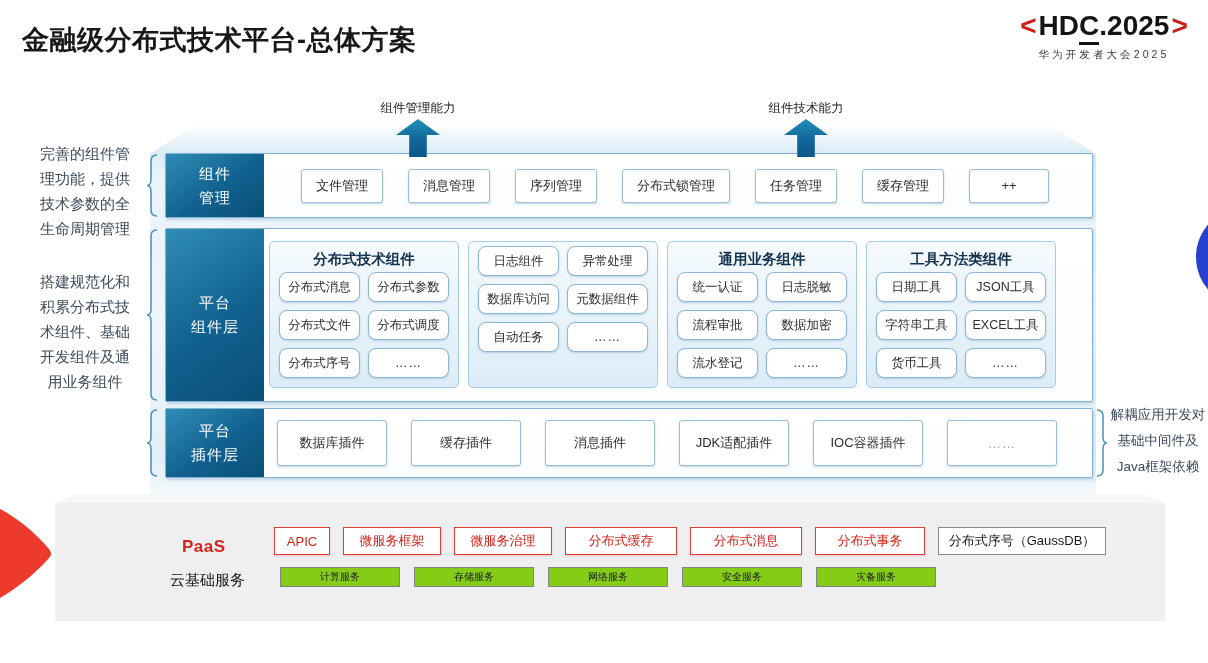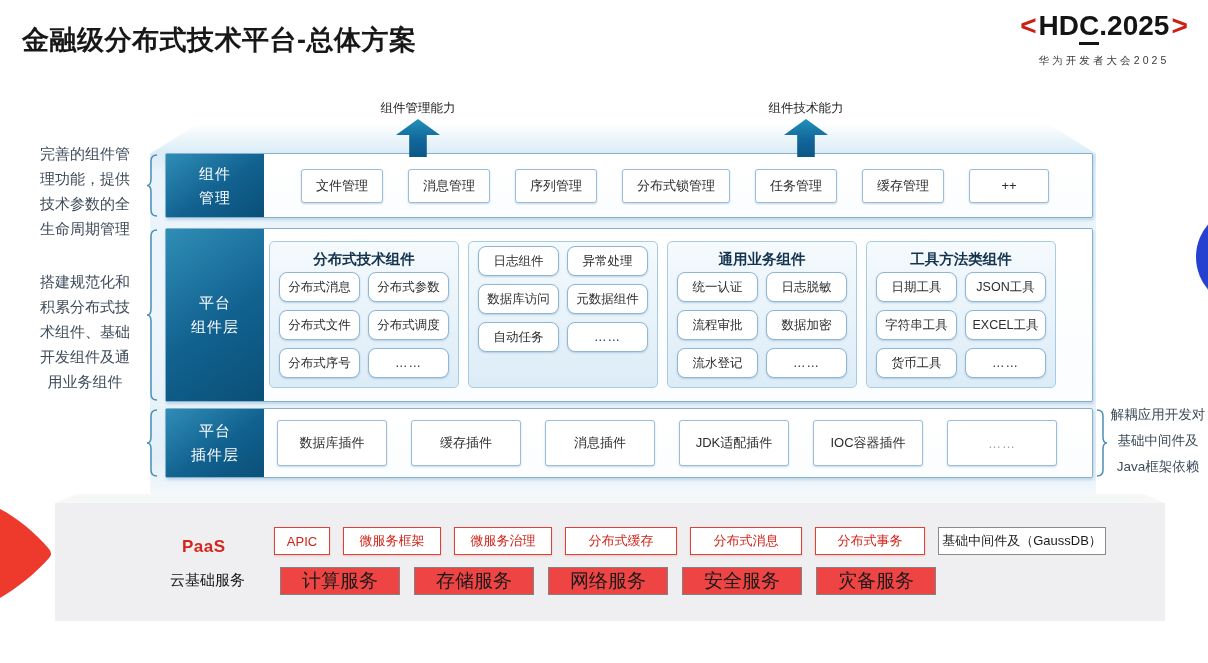--- a/index.html
+++ b/index.html
@@ -7,21 +7,21 @@
   .stage {
     position:relative; width:1208px; height:663px; overflow:hidden;
     background:#fff; font-family:"Liberation Sans","DejaVu Sans",sans-serif;
   }
   
   .title { position:absolute; left:22px; top:22px; font-size:27px; font-weight:800; color:#181818; letter-spacing:.5px; }
   .logo { position:absolute; left:1002px; top:10px; width:204px; text-align:center; }
   .logo-main { display:flex; justify-content:center; align-items:baseline; font-size:28px; font-weight:800; color:#141414; }
   .logo-main .lb { color:#cc2017; font-weight:700; padding:0 2px; }
   .logo-main .cu { border-bottom:3px solid #141414; }
-  .logo-sub { margin-top:9px; font-size:10.5px; letter-spacing:3.1px; color:#3a3a3a; white-space:nowrap; }
+  .logo-sub { margin-top:3px; font-size:10.5px; letter-spacing:3.1px; color:#3a3a3a; white-space:nowrap; }
   
   .cap { position:absolute; top:100px; width:120px; text-align:center; z-index:5; }
   .cap-label { font-size:12.5px; color:#222; margin-bottom:2px; }
   .up-arrow { margin:0 auto; width:44px; height:38px;
     background:linear-gradient(180deg,#2191bb 0%,#11669a 55%,#0c5886 100%);
     clip-path:polygon(50% 0,100% 42%,70% 42%,70% 100%,30% 100%,30% 42%,0 42%); }
   
   .note { position:absolute; left:22px; width:126px; text-align:center; font-size:15px; line-height:25px; color:#3e4b59; white-space:pre-line; }
   .note1 { top:141px; } .note2 { top:269px; }
   .rnote { position:absolute; left:1108px; top:402px; width:100px; text-align:center; font-size:13.5px; line-height:26px; color:#3e4b59; white-space:pre-line; }
@@ -75,22 +75,22 @@
   .paas-row { position:absolute; left:274px; top:527px; display:flex; gap:13px; z-index:3; }
   .rbox { height:28px; display:flex; align-items:center; justify-content:center;
     background:#fff; border:1px solid #dc4338; color:#cf241a; font-size:13px;
     box-shadow:0 1px 2px rgba(215,95,85,.3); }
   .paas-row .rbox:nth-child(1){width:56px} .paas-row .rbox:nth-child(2){width:98px}
   .paas-row .rbox:nth-child(3){width:98px} .paas-row .rbox:nth-child(4){width:112px}
   .paas-row .rbox:nth-child(5){width:112px} .paas-row .rbox:nth-child(6){width:110px}
   .paas-row .nbox { width:168px; height:28px; display:flex; align-items:center; justify-content:center;
     background:#fff; border:1px solid #8a8a8a; color:#1a1a1a; font-size:13px; }
   .cloud-row { position:absolute; left:280px; top:567px; display:flex; gap:14px; z-index:3; }
-  .gbox { width:120px; height:28px; display:flex; align-items:center; justify-content:center;
-    background:#ef4444; border:1px solid #828282; color:#1a1a1a; font-size:19px; }
+  .gbox { width:120px; height:20px; display:flex; align-items:center; justify-content:center;
+    background:#84cc16; border:1px solid #828282; color:#1a1a1a; font-size:10px; }
   
   .blue-dot { position:absolute; left:1196px; top:207px; width:100px; height:100px; border-radius:50%; background:#2640d0; z-index:4; }
 </style>
 </head>
 <body>
 
 <div class="stage">
 
   <div class="title">金融级分布式技术平台-总体方案</div>
 
@@ -231,21 +231,21 @@
   </svg>
 
   <div class="paas-label">PaaS</div>
   <div class="paas-row">
     <div class="rbox">APIC</div>
     <div class="rbox">微服务框架</div>
     <div class="rbox">微服务治理</div>
     <div class="rbox">分布式缓存</div>
     <div class="rbox">分布式消息</div>
     <div class="rbox">分布式事务</div>
-    <div class="nbox">基础中间件及（GaussDB）</div>
+    <div class="nbox">分布式序号（GaussDB）</div>
   </div>
 
   <div class="cloud-label">云基础服务</div>
   <div class="cloud-row">
     <div class="gbox">计算服务</div>
     <div class="gbox">存储服务</div>
     <div class="gbox">网络服务</div>
     <div class="gbox">安全服务</div>
     <div class="gbox">灾备服务</div>
   </div>

